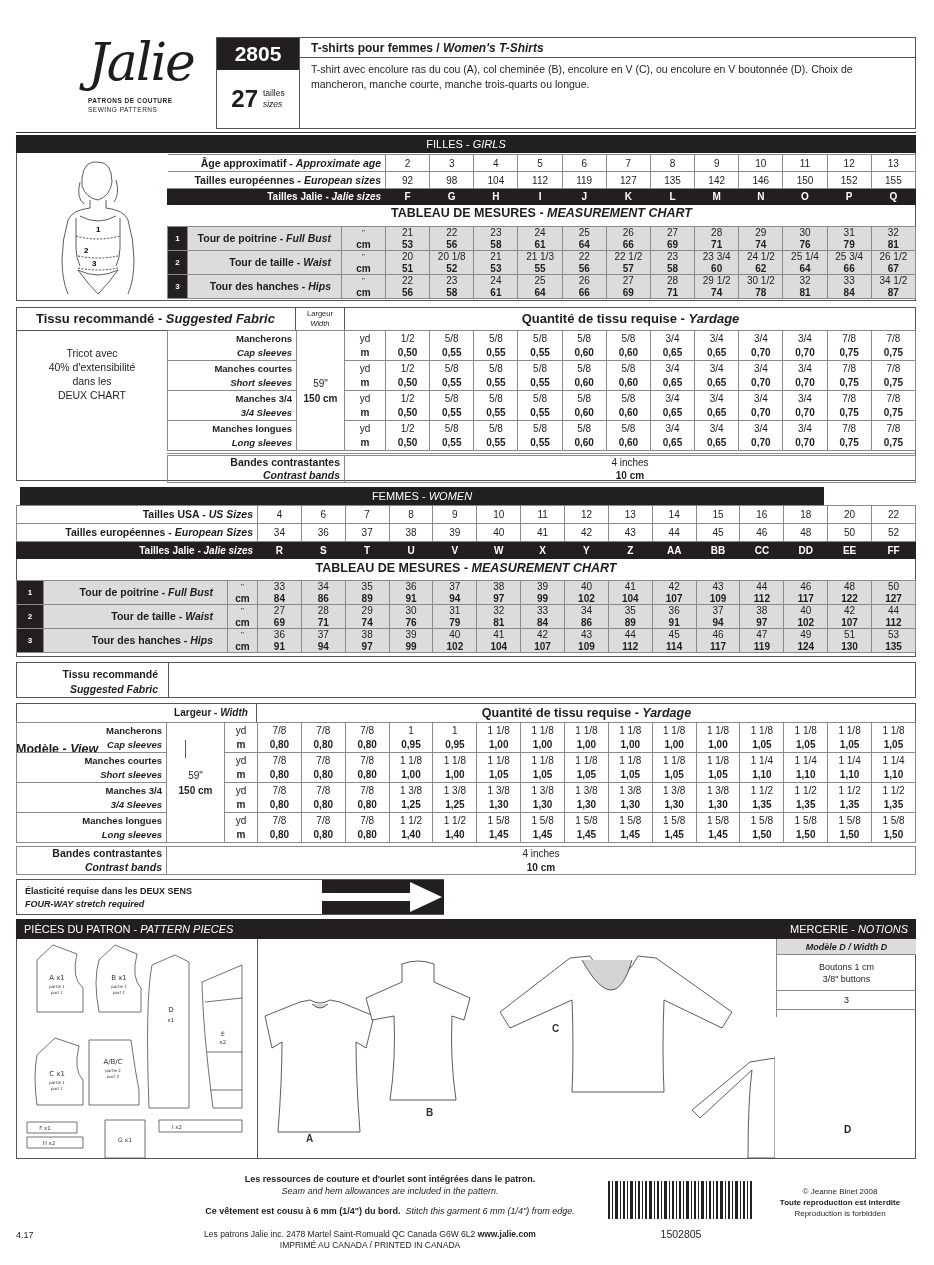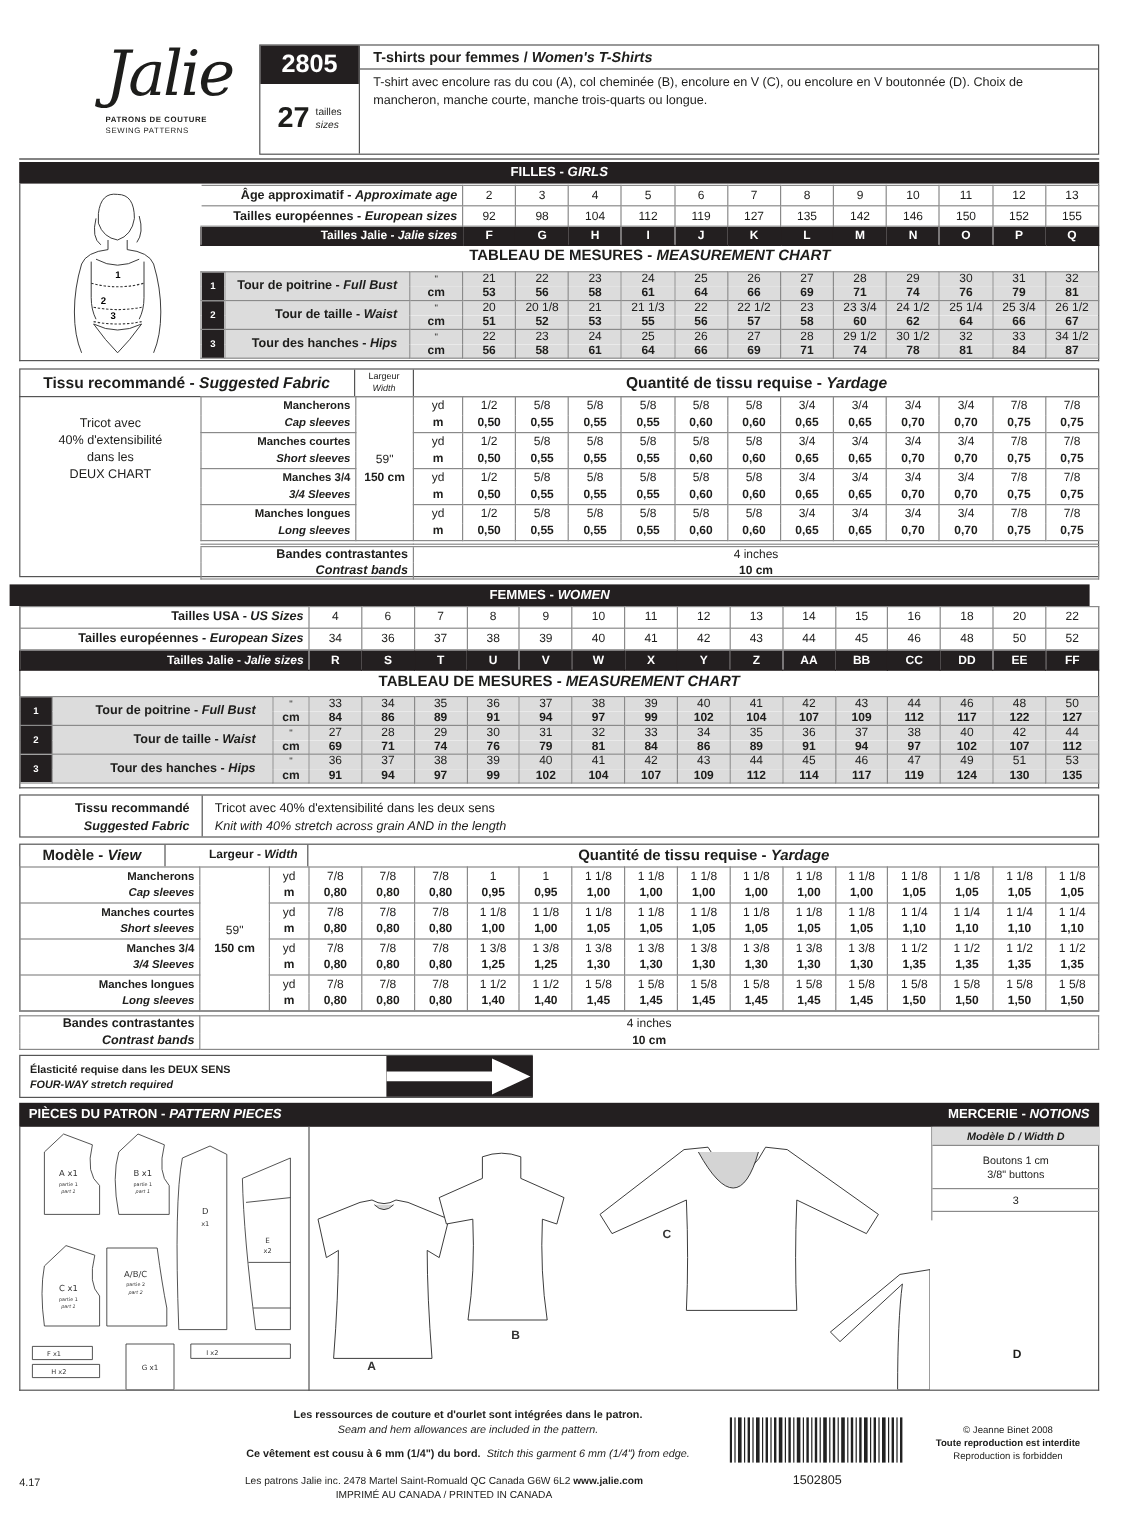--- a/index.html
+++ b/index.html
@@ -12,21 +12,21 @@
 .logo-sub{position:absolute;left:8px;top:58px;font-size:6.5px;letter-spacing:.5px;line-height:9px}
 .hdrbox{left:216px;top:37px;width:700px;height:92px;border:1px solid #555}
 .numbox{position:absolute;left:0;top:0;width:83px;height:90px;border-right:1px solid #555}
 .numbox .num{background:#231f20;color:#fff;font-weight:bold;font-size:21px;text-align:center;height:32px;line-height:32px}
 .numbox .sizes{display:flex;align-items:center;justify-content:center;height:58px}
 .numbox .big{font-size:24px;font-weight:bold;margin-right:5px}
 .numbox .sm{font-size:8.5px;line-height:11px}
 .title-row{position:absolute;left:83px;top:0;right:0;height:20px;border-bottom:1px solid #555;padding-left:11px;font-weight:bold;font-size:12px;line-height:20px}
 .desc{position:absolute;left:94px;top:24px;right:10px;font-size:10.5px;line-height:15px}
 .desc p+p{margin-top:5px}
-.bar{background:#231f20;color:#fff;font-weight:bold;text-align:center}
+.bar{background:#231f20;color:#fff;font-weight:normal;text-align:center}
 table{border-collapse:collapse;table-layout:fixed}
 td{text-align:center;vertical-align:middle;font-size:10px;line-height:11px;padding:0;overflow:hidden;white-space:nowrap}
 .grid td{border:1px solid #8a8a8a}
 .shade td{background:#dcdcdc}
 .darkrow td{background:#231f20;color:#fff;font-weight:bold;border-color:#231f20}
 .lbl{text-align:right;padding-right:4px;font-weight:bold;font-size:10.5px}
 .numcell{background:#231f20 !important;color:#fff;font-weight:bold;font-size:8px;width:20px}
 .section-frame{border:1px solid #555}
 .arrowbox{left:16px;top:879px;width:428px;height:36px;border:1px solid #555}
 .arrowbox .txt{position:absolute;left:8px;top:5px;font-size:9px;font-weight:bold;line-height:13px}
@@ -404,21 +404,21 @@
         <td class="lbl" style="border-bottom:none">Bandes contrastantes</td>
         <td style="border-bottom:none">4 inches</td>
       </tr>
   <tr style="height:14px">
         <td class="lbl it" style="border-top:none">Contrast bands</td>
         <td class="bd" style="border-top:none">10 cm</td>
       </tr>
 </tbody>
   </table>
 
-<div class="abs bar" style="left:8px;top:487px;width:900px;height:18px;line-height:18px;font-size:11px"><span>FEMMES - </span><i>WOMEN</i></div>
+<div class="abs bar" style="left:20px;top:487px;width:804px;height:18px;line-height:18px;font-size:11px"><span>FEMMES - </span><i>WOMEN</i></div>
 <div class="abs section-frame" style="left:16px;top:505px;width:900px;height:152px;border-top:none"></div>
 <table class="abs grid" style="left:16px;top:505px;width:900px">
   <colgroup>
       <col style="width:241px">
       <col span="15">
     </colgroup>
   <tbody id="w-sizes">
       <tr style="height:18px">
         <td class="lbl"><span>Tailles USA - </span><i>US Sizes</i></td>
         <td class="">4</td>
@@ -598,27 +598,24 @@
         <td style="border-top:none" class="bd">130</td>
         <td style="border-top:none" class="bd">135</td>
       </tr>
     </tbody>
 </table>
 
 <div class="abs section-frame" style="left:16px;top:662px;width:900px;height:36px">
   <div style="position:absolute;left:0;top:0;width:152px;height:34px;border-right:1px solid #555;text-align:right;padding:4px 10px 0 0;font-weight:bold;font-size:10.5px;line-height:15px">
     <div>Tissu recommandé</div><i>Suggested  Fabric</i>
   </div>
-  <div style="position:absolute;left:162px;top:4px;font-size:10.5px;line-height:15px">
-    <div>Tricot avec 40% d'extensibilité dans les deux sens</div><i>Knit with 40% stretch across grain AND in the length</i>
-  </div>
 </div>
 
 <div class="abs section-frame" style="left:16px;top:703px;width:900px;height:140px"></div>
-<div class="abs bd" style="left:16px;top:704px;width:122px;height:18px;line-height:18px;text-align:center;font-size:12.5px;border-right:1px solid #555"><span>Modèle - </span><i>View</i></div>
+<div class="abs bd" style="left:16px;top:740px;width:170px;height:18px;line-height:18px;text-align:left;font-size:12.5px;border-right:1px solid #555"><span>Modèle - </span><i>View</i></div>
 <div class="abs bd" style="left:166px;top:704px;width:91px;height:18px;line-height:18px;text-align:center;font-size:10px;border-right:1px solid #555"><span>Largeur - </span><i>Width</i></div>
 <div class="abs bd" style="left:257px;top:704px;width:659px;height:18px;line-height:18px;text-align:center;font-size:12.5px"><span>Quantité de tissu requise - </span><i>Yardage</i></div>
 <table class="abs grid" style="left:16px;top:722px;width:900px">
   <colgroup>
       <col style="width:150px">
       <col style="width:58px">
       <col style="width:33px">
       <col span="15">
     </colgroup>
   <tbody id="w-yard">

